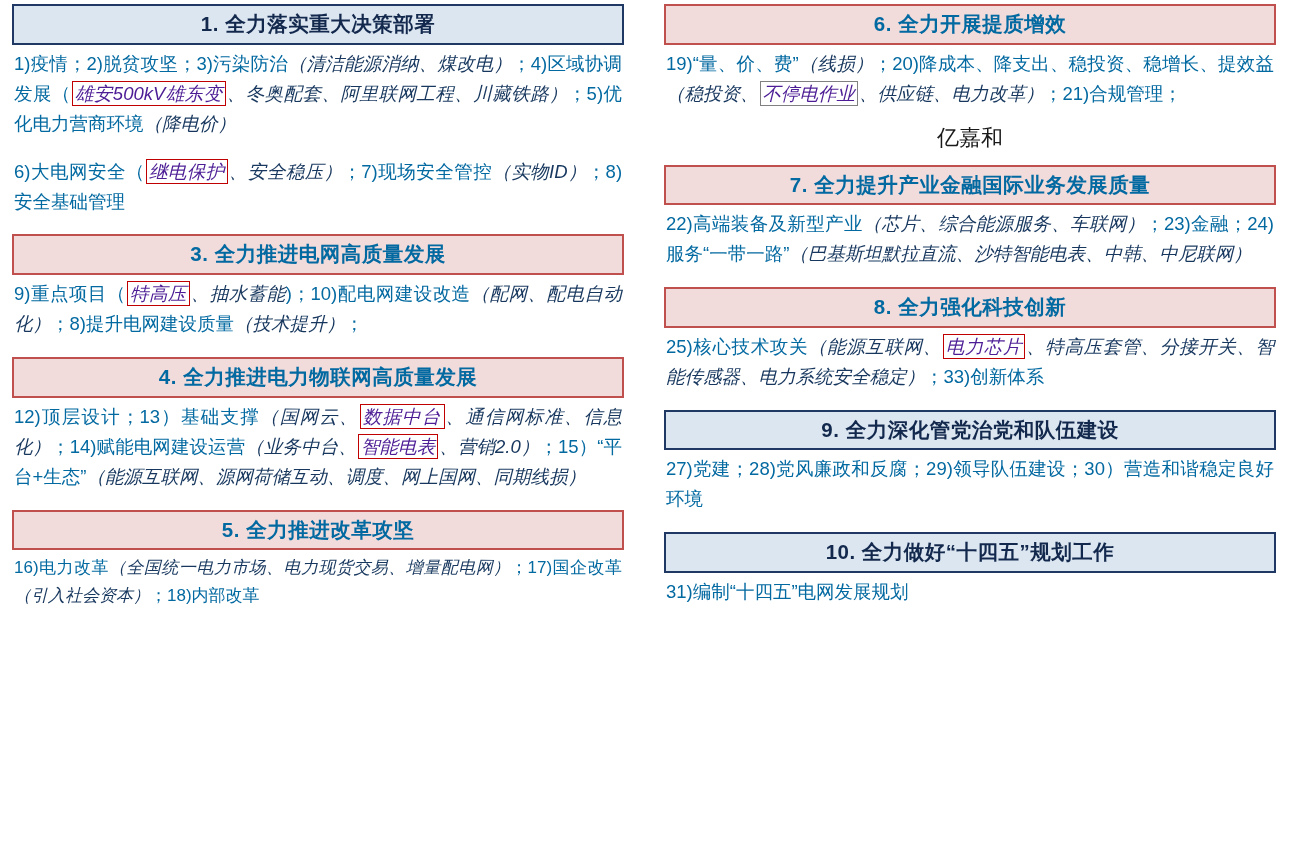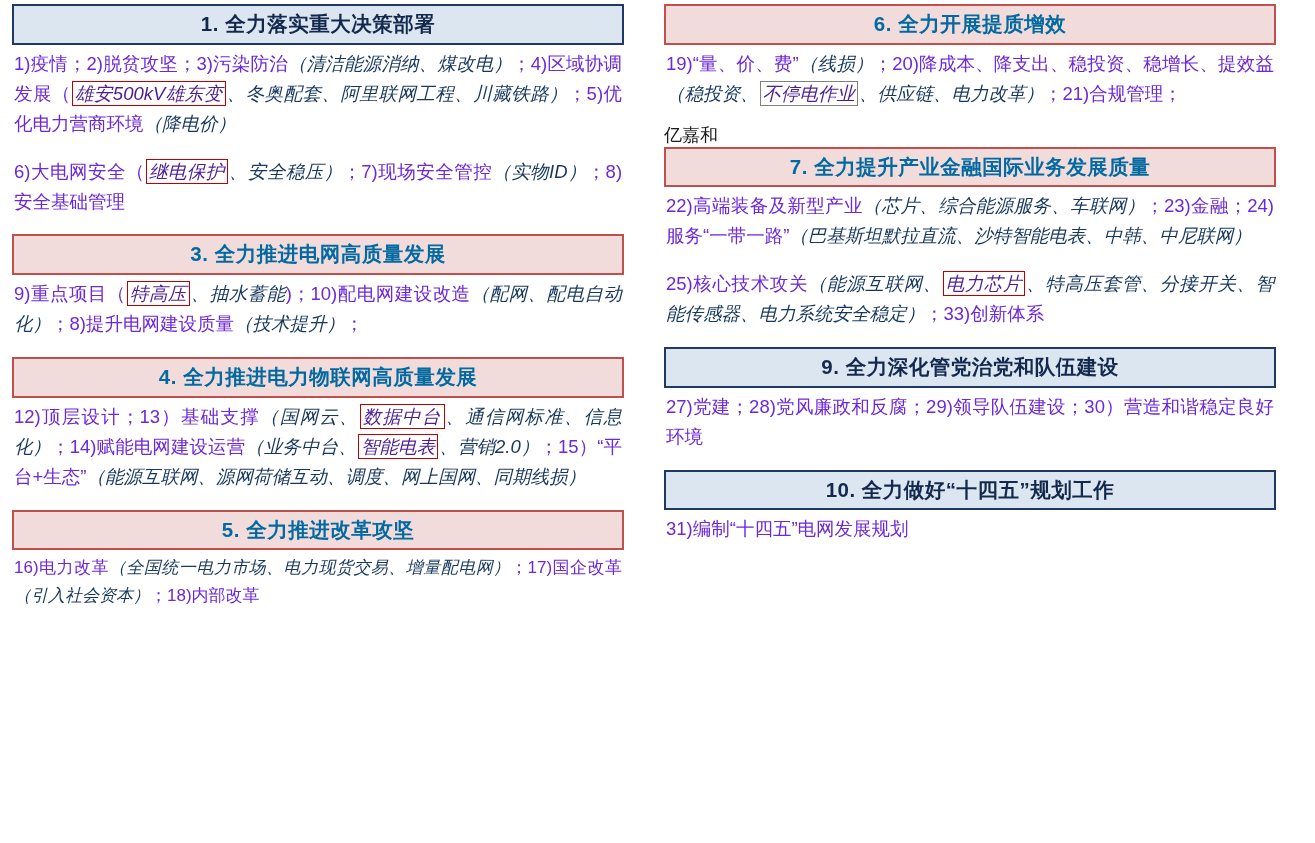--- a/index.html
+++ b/index.html
@@ -74,27 +74,28 @@
     padding: 1px 2px;
     margin: 0 1px;
     font-style: italic;
     color: #4c1d95;
     white-space: nowrap;
   }
   .box.gray {
     border: 1.4px solid #808080;
   }
   .plain {
-    color: #6d28d9;
+    color: #0369a1;
     font-style: normal;
   }
   .center-line {
-    text-align: left;
-    font-size: 18px;
+    text-align: center;
+    font-size: 22px;
     margin-top: -4px;
+    margin-bottom: 12px;
   }
 </style>
 </head>
 <body>
 
 <div class="page">
   <div class="columns">
 
     <div class="col">
 
@@ -130,20 +131,21 @@
       <div class="sec-body">
         <span class="plain">19)“量、价、费”</span><span class="em">（线损）</span><span class="plain">；20)降成本、降支出、稳投资、稳增长、提效益</span><span class="em">（稳投资、</span><span class="box gray">不停电作业</span><span class="em">、供应链、电力改革）</span><span class="plain">；21)合规管理；</span>
       </div>
       <div class="center-line">亿嘉和</div>
 
       <div class="sec-head red">7. 全力提升产业金融国际业务发展质量</div>
       <div class="sec-body">
         <span class="plain">22)高端装备及新型产业</span><span class="em">（芯片、综合能源服务、车联网）</span><span class="plain">；23)金融；24)服务“一带一路”</span><span class="em">（巴基斯坦默拉直流、沙特智能电表、中韩、中尼联网）</span>
       </div>
 
+      <div class="sec-head red">8. 全力强化科技创新</div>
       <div class="sec-body">
         <span class="plain">25)核心技术攻关</span><span class="em">（能源互联网、</span><span class="box">电力芯片</span><span class="em">、特高压套管、分接开关、智能传感器、电力系统安全稳定）</span><span class="plain">；33)创新体系</span>
       </div>
 
       <div class="sec-head blue">9. 全力深化管党治党和队伍建设</div>
       <div class="sec-body">
         <span class="plain">27)党建；28)党风廉政和反腐；29)领导队伍建设；30）营造和谐稳定良好环境</span>
       </div>
 
       <div class="sec-head blue">10. 全力做好“十四五”规划工作</div>

